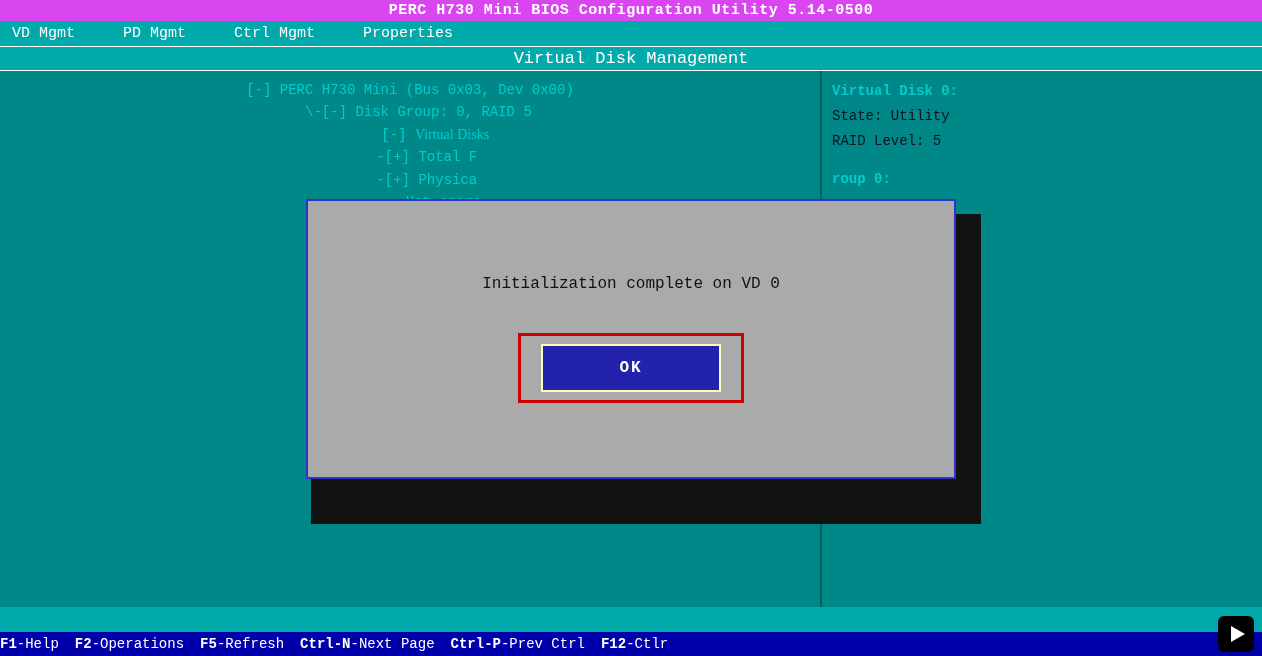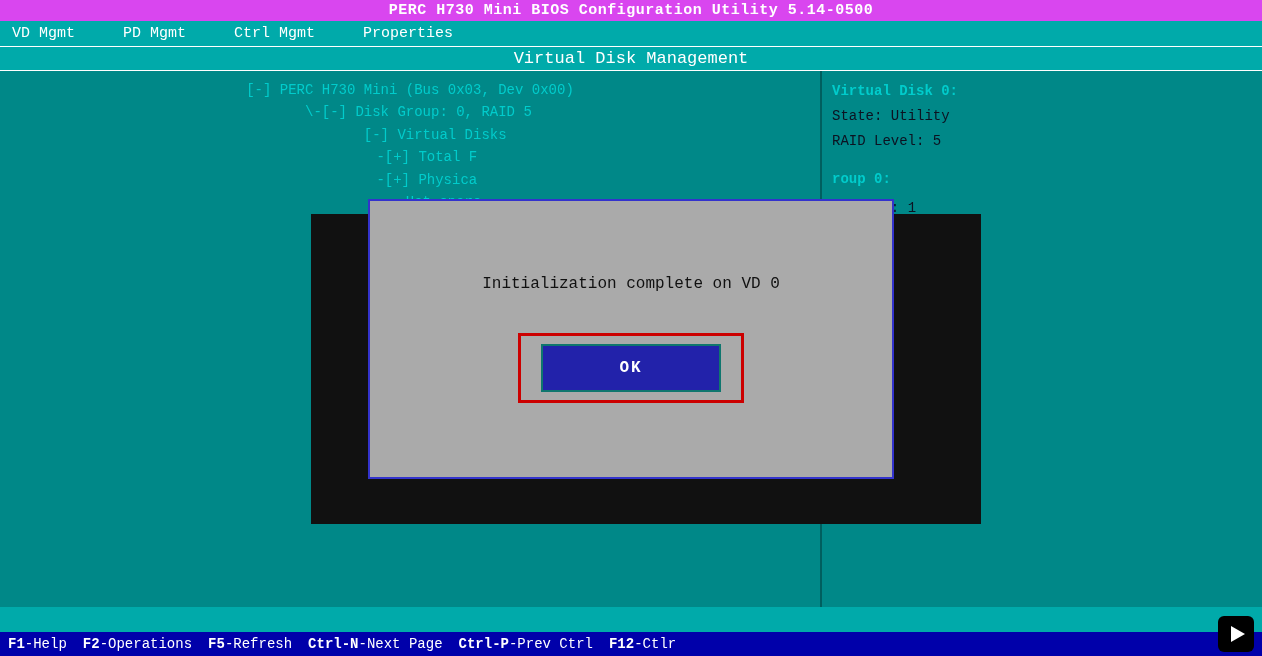--- a/index.html
+++ b/index.html
@@ -124,21 +124,21 @@
       left: calc(50% - 335px + 15px);
       z-index: 11;
     }
 
     
     #dialog-box {
       position: relative;
       z-index: 12;
       background-color: #aaaaaa;
       border: 2px solid #3333cc;
-      width: 526px;
+      width: 650px;
       height: 280px;
       display: flex;
       flex-direction: column;
       align-items: center;
       justify-content: center;
       gap: 40px;
       padding: 30px;
     }
 
     #dialog-message {
@@ -154,37 +154,37 @@
       border: 3px solid #cc0000;
       padding: 8px 20px;
     }
 
     #ok-button {
       background-color: #2222aa;
       color: #ffffff;
       font-family: 'Courier New', Courier, monospace;
       font-size: 16px;
       font-weight: bold;
-      border: 2px solid #0f766e;
+      border: 2px solid #fef9c3;
       width: 180px;
       height: 48px;
       cursor: pointer;
       letter-spacing: 2px;
     }
 
     
     #bottom-bar {
       position: absolute;
       bottom: 0;
       left: 0;
       right: 0;
       background-color: #0000aa;
       color: #ffffff;
       font-size: 14px;
-      padding: 4px 8px;
+      padding: 4px 0;
       display: flex;
       gap: 16px;
       align-items: center;
     }
     .bottom-key { color: #ffffff; font-weight: bold; }
     .bottom-desc { color: #ffffff; }
 
     
     #youtube-icon {
       position: absolute;
@@ -223,21 +223,21 @@
 
 <div id="section-title">
   <span>Virtual Disk Management</span>
 </div>
 
 <div id="main-content">
 
   <div id="left-panel">
     <div class="tree-line">[-] PERC H730 Mini (Bus 0x03, Dev 0x00)</div>
     <div class="tree-line">&nbsp;&nbsp;\-[-] Disk Group: 0, RAID 5</div>
-    <div class="tree-line">&nbsp;&nbsp;&nbsp;&nbsp;&nbsp;&nbsp;[-] <span style="color:#00ffff;">Virtual Disks</span></div>
+    <div class="tree-line">&nbsp;&nbsp;&nbsp;&nbsp;&nbsp;&nbsp;[-] <span style="color:#00ffff;font-family:Liberation Serif, serif;">Virtual Disks</span></div>
     <div class="tree-line">&nbsp;&nbsp;&nbsp;&nbsp;-[+] Total F</div>
     <div class="tree-line">&nbsp;&nbsp;&nbsp;&nbsp;-[+] <span style="color:#00ffff;">Physica</span></div>
     <div class="tree-line">&nbsp;&nbsp;&nbsp;&nbsp;&nbsp;&nbsp;&nbsp;&nbsp;Hot spare</div>
   </div>
 
   <div id="vertical-divider"></div>
 
   <div id="right-panel">
     <div class="right-panel-title">Virtual Disk 0:</div>
     <div>

